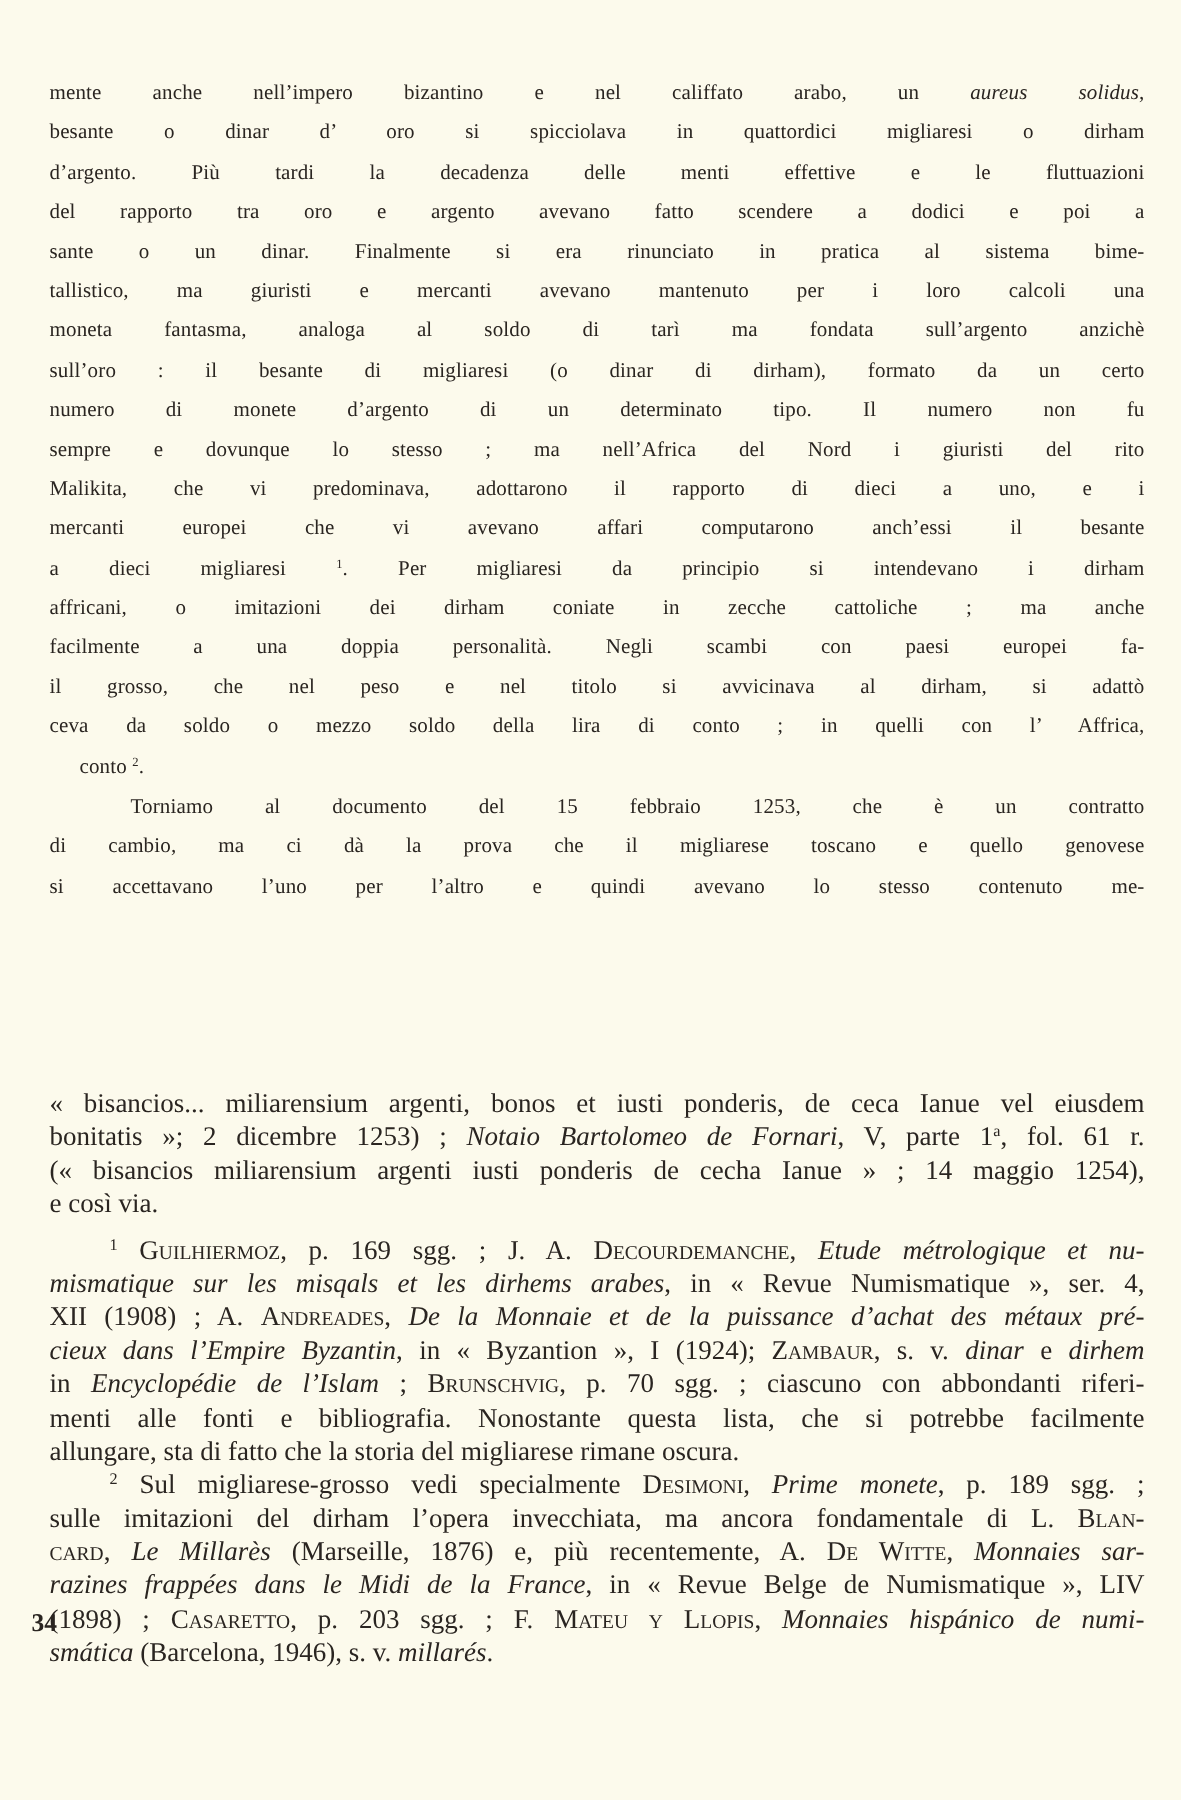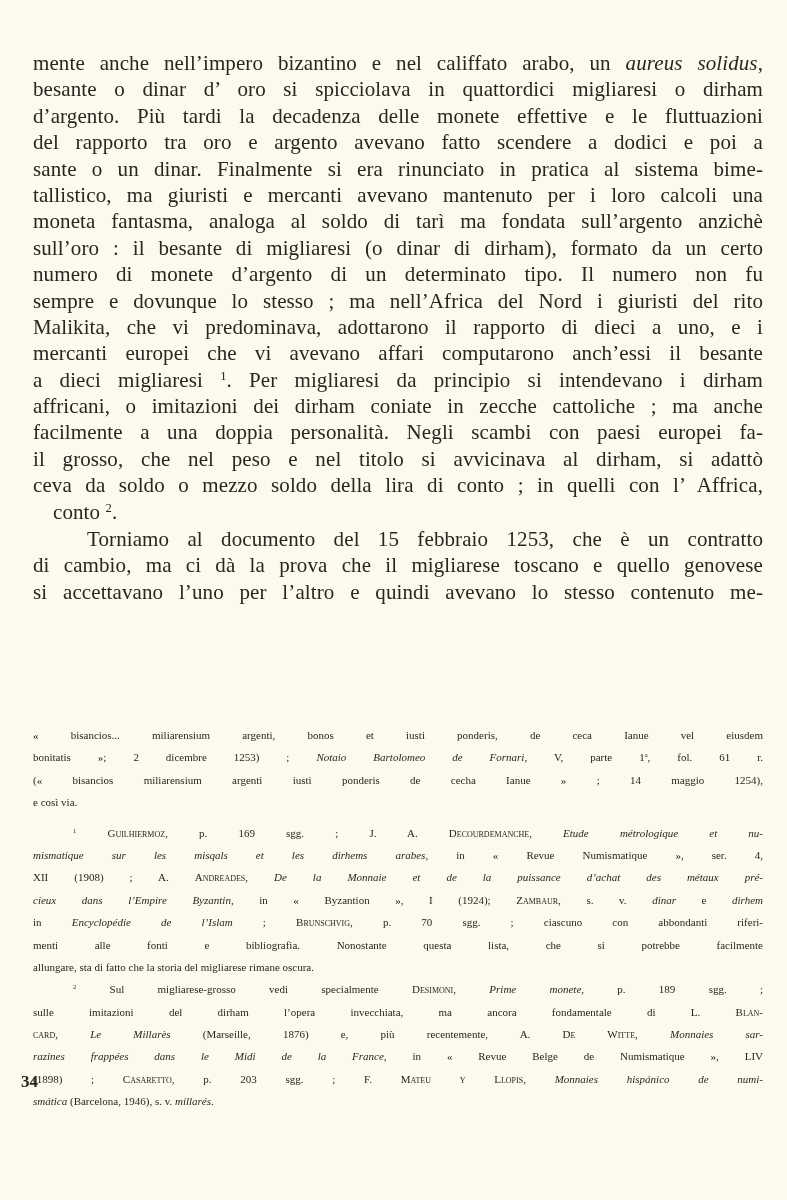--- a/index.html
+++ b/index.html
@@ -7,29 +7,29 @@
     width: 787px; height: 1200px;
     background: #fcfaec;
     color: #2a2521;
     font-family: "Liberation Serif", "DejaVu Serif", serif;
     position: relative; overflow: hidden;
   }
   .page { position: absolute; left: 33px; top: 0; width: 730px; }
   .main { position: absolute; top: 50px; left: 0; width: 730px; }
   .main .line {
     display: block; height: 26.4px; line-height: 26.4px;
-    font-size: 21px; text-align: justify; text-align-last: justify;
+    font-size: 14px; text-align: justify; text-align-last: justify;
     white-space: nowrap; letter-spacing: 0.1px;
   }
   .main .line.last { text-align-last: left; margin-left: 20px; }
   .main .line.indent { padding-left: 54px; }
   .notes { position: absolute; top: 724px; left: 0; width: 730px; }
   .notes .line {
     display: block; height: 22.4px; line-height: 22.4px;
-    font-size: 11px; text-align: justify; text-align-last: justify;
+    font-size: 18px; text-align: justify; text-align-last: justify;
     white-space: nowrap;
   }
   .notes .line.last { text-align-last: left; }
   .notes .line.indent { padding-left: 40px; }
   .notes .gap { height: 8px; display: block; }
   .pageno {
     position: absolute; left: 21px; top: 1072px;
     font-size: 17px; font-weight: bold;
     font-family: "Liberation Serif", serif;
   }
@@ -38,21 +38,21 @@
   sup { font-size: 0.6em; vertical-align: 0.55em; line-height: 0; }
 </style>
 </head>
 <body>
 
 <div class="page">
 
   <div class="main">
     <span class="line"><span>mente anche nell’impero bizantino e nel califfato arabo, un </span><i>aureus solidus</i><span>,</span></span>
     <span class="line">besante o dinar d’ oro si spicciolava in quattordici migliaresi o dirham</span>
-    <span class="line">d’argento. Più tardi la decadenza delle monete effettive e le fluttuazioni</span>
+    <span class="line">d’argento. Più tardi la decadenza delle menti effettive e le fluttuazioni</span>
     <span class="line">del rapporto tra oro e argento avevano fatto scendere a dodici e poi a</span>
     <span class="line">sante o un dinar. Finalmente si era rinunciato in pratica al sistema bime-</span>
     <span class="line">tallistico, ma giuristi e mercanti avevano mantenuto per i loro calcoli una</span>
     <span class="line">moneta fantasma, analoga al soldo di tarì ma fondata sull’argento anzichè</span>
     <span class="line">sull’oro : il besante di migliaresi (o dinar di dirham), formato da un certo</span>
     <span class="line">numero di monete d’argento di un determinato tipo. Il numero non fu</span>
     <span class="line">sempre e dovunque lo stesso ; ma nell’Africa del Nord i giuristi del rito</span>
     <span class="line">Malikita, che vi predominava, adottarono il rapporto di dieci a uno, e i</span>
     <span class="line">mercanti europei che vi avevano affari computarono anch’essi il besante</span>
     <span class="line"><span>a dieci migliaresi</span> <sup>1</sup><span>. Per migliaresi da principio si intendevano i dirham</span></span>

